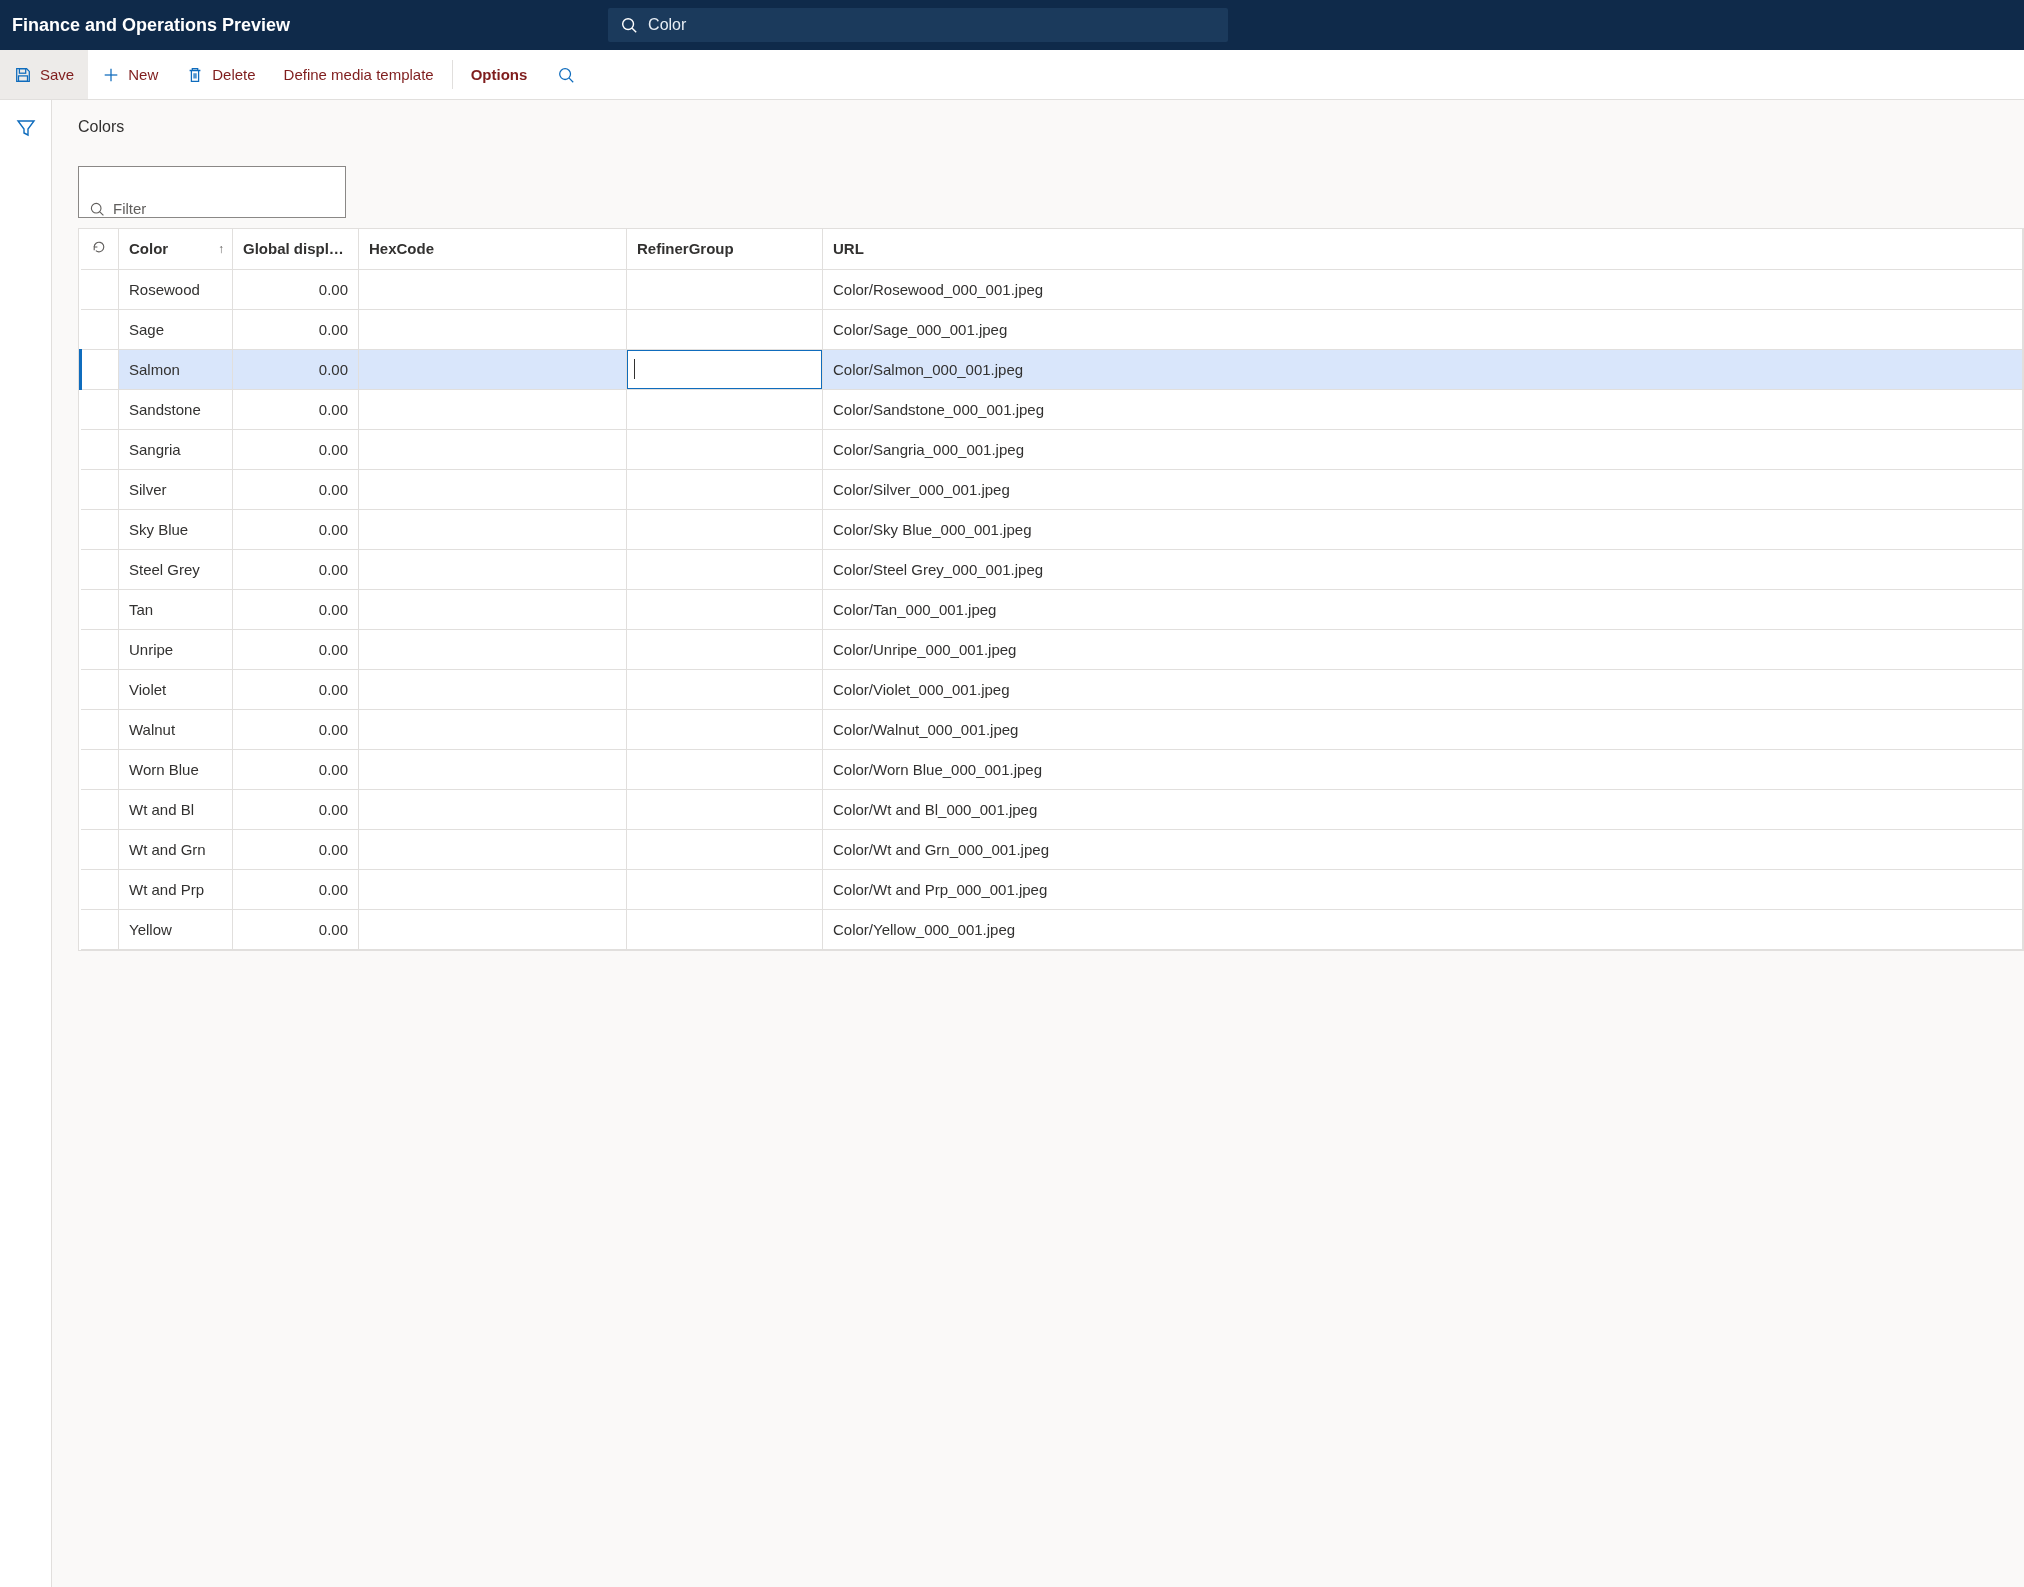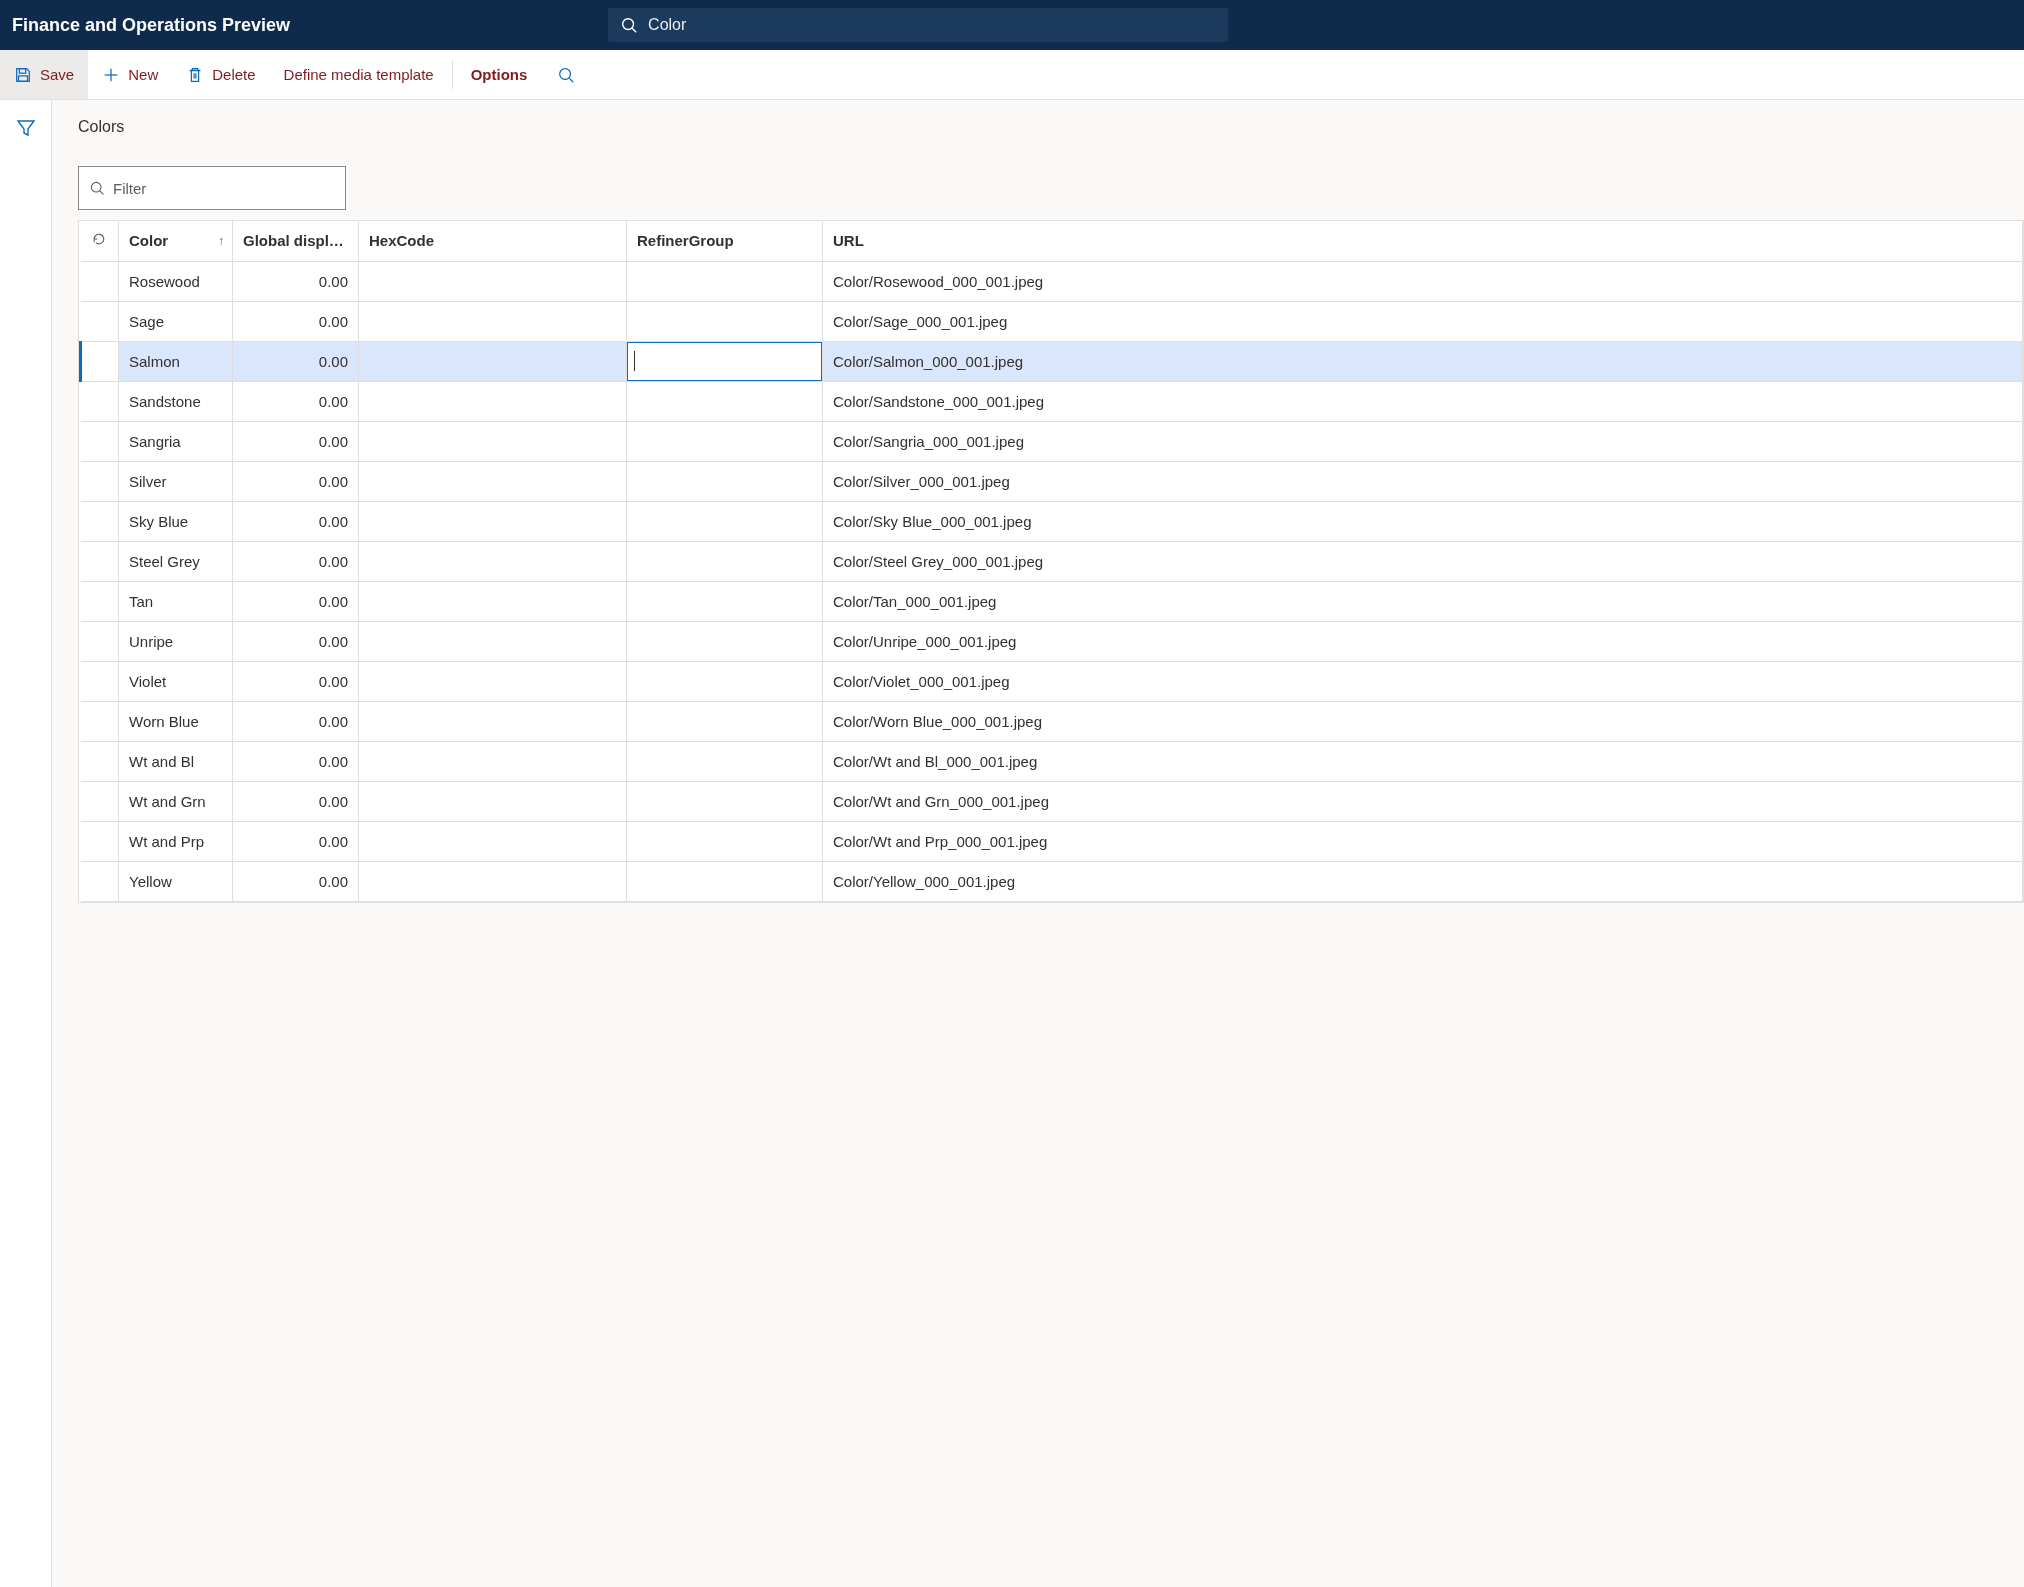--- a/index.html
+++ b/index.html
@@ -99,25 +99,25 @@
       overflow: hidden;
     }
     .page-heading {
       font-size: 16px;
       font-weight: 400;
       color: #323130;
       margin-bottom: 30px;
     }
     .filter-box {
       width: 268px;
-      height: 44px;
+      height: 52px;
       border: 1px solid #8a8886;
       background: #fff;
       display: flex;
-      align-items: center;
+      align-items: flex-end;
       padding: 0 10px;
       margin-bottom: 10px;
     }
     .filter-box svg { flex-shrink: 0; }
     .filter-box input {
       border: none;
       outline: none;
       font-size: 15px;
       margin-left: 8px;
       width: 100%;
@@ -365,20 +365,28 @@
             <tr>
               <td class="col-refresh"></td>
               <td>Violet</td>
               <td class="col-display">0.00</td>
               <td></td>
               <td></td>
               <td>Color/Violet_000_001.jpeg</td>
             </tr>
             <tr>
               <td class="col-refresh"></td>
+              <td>Walnut</td>
+              <td class="col-display">0.00</td>
+              <td></td>
+              <td></td>
+              <td>Color/Walnut_000_001.jpeg</td>
+            </tr>
+            <tr>
+              <td class="col-refresh"></td>
               <td>Worn Blue</td>
               <td class="col-display">0.00</td>
               <td></td>
               <td></td>
               <td>Color/Worn Blue_000_001.jpeg</td>
             </tr>
             <tr>
               <td class="col-refresh"></td>
               <td>Wt and Bl</td>
               <td class="col-display">0.00</td>

